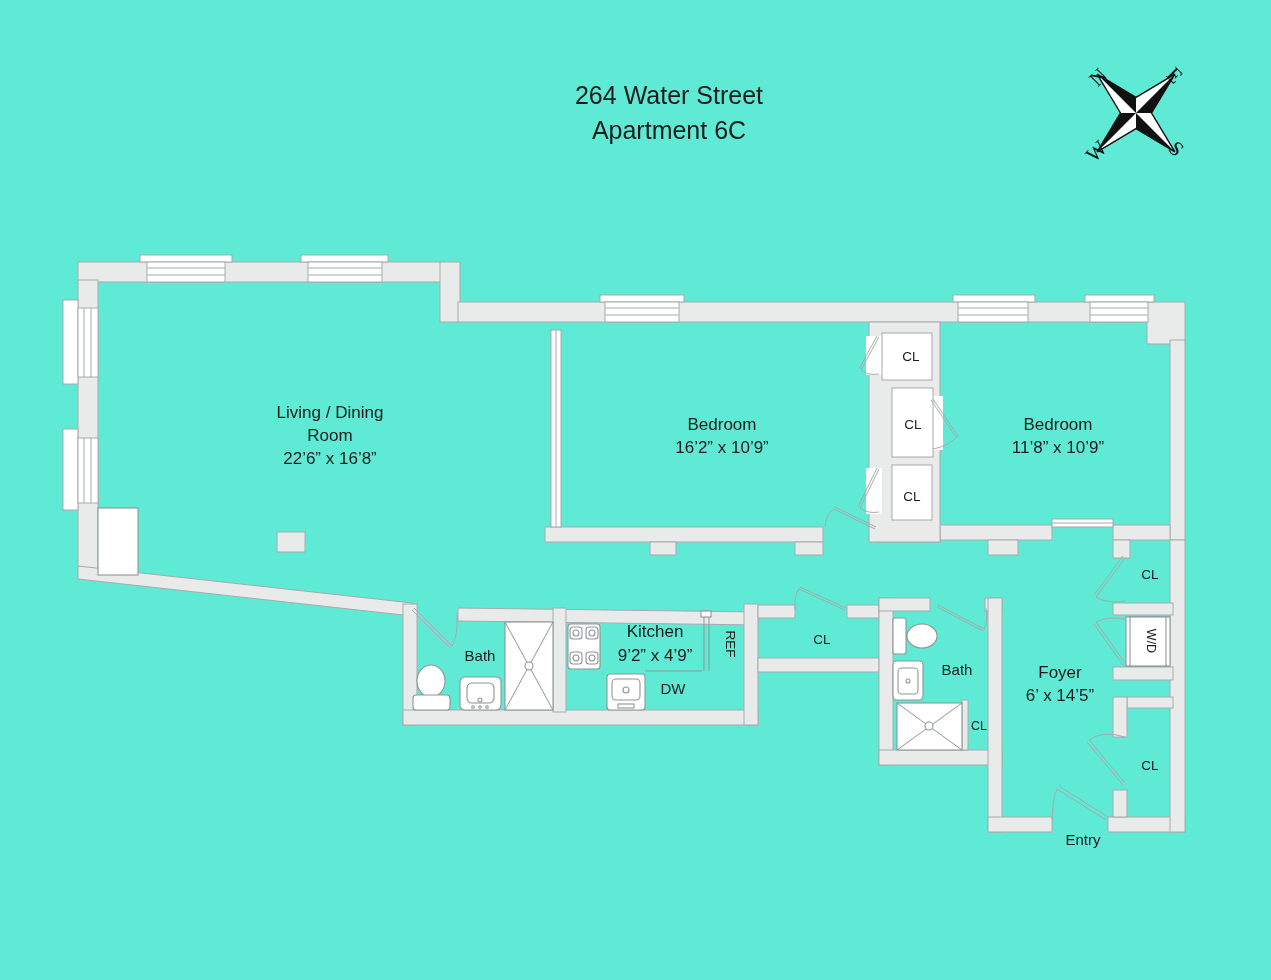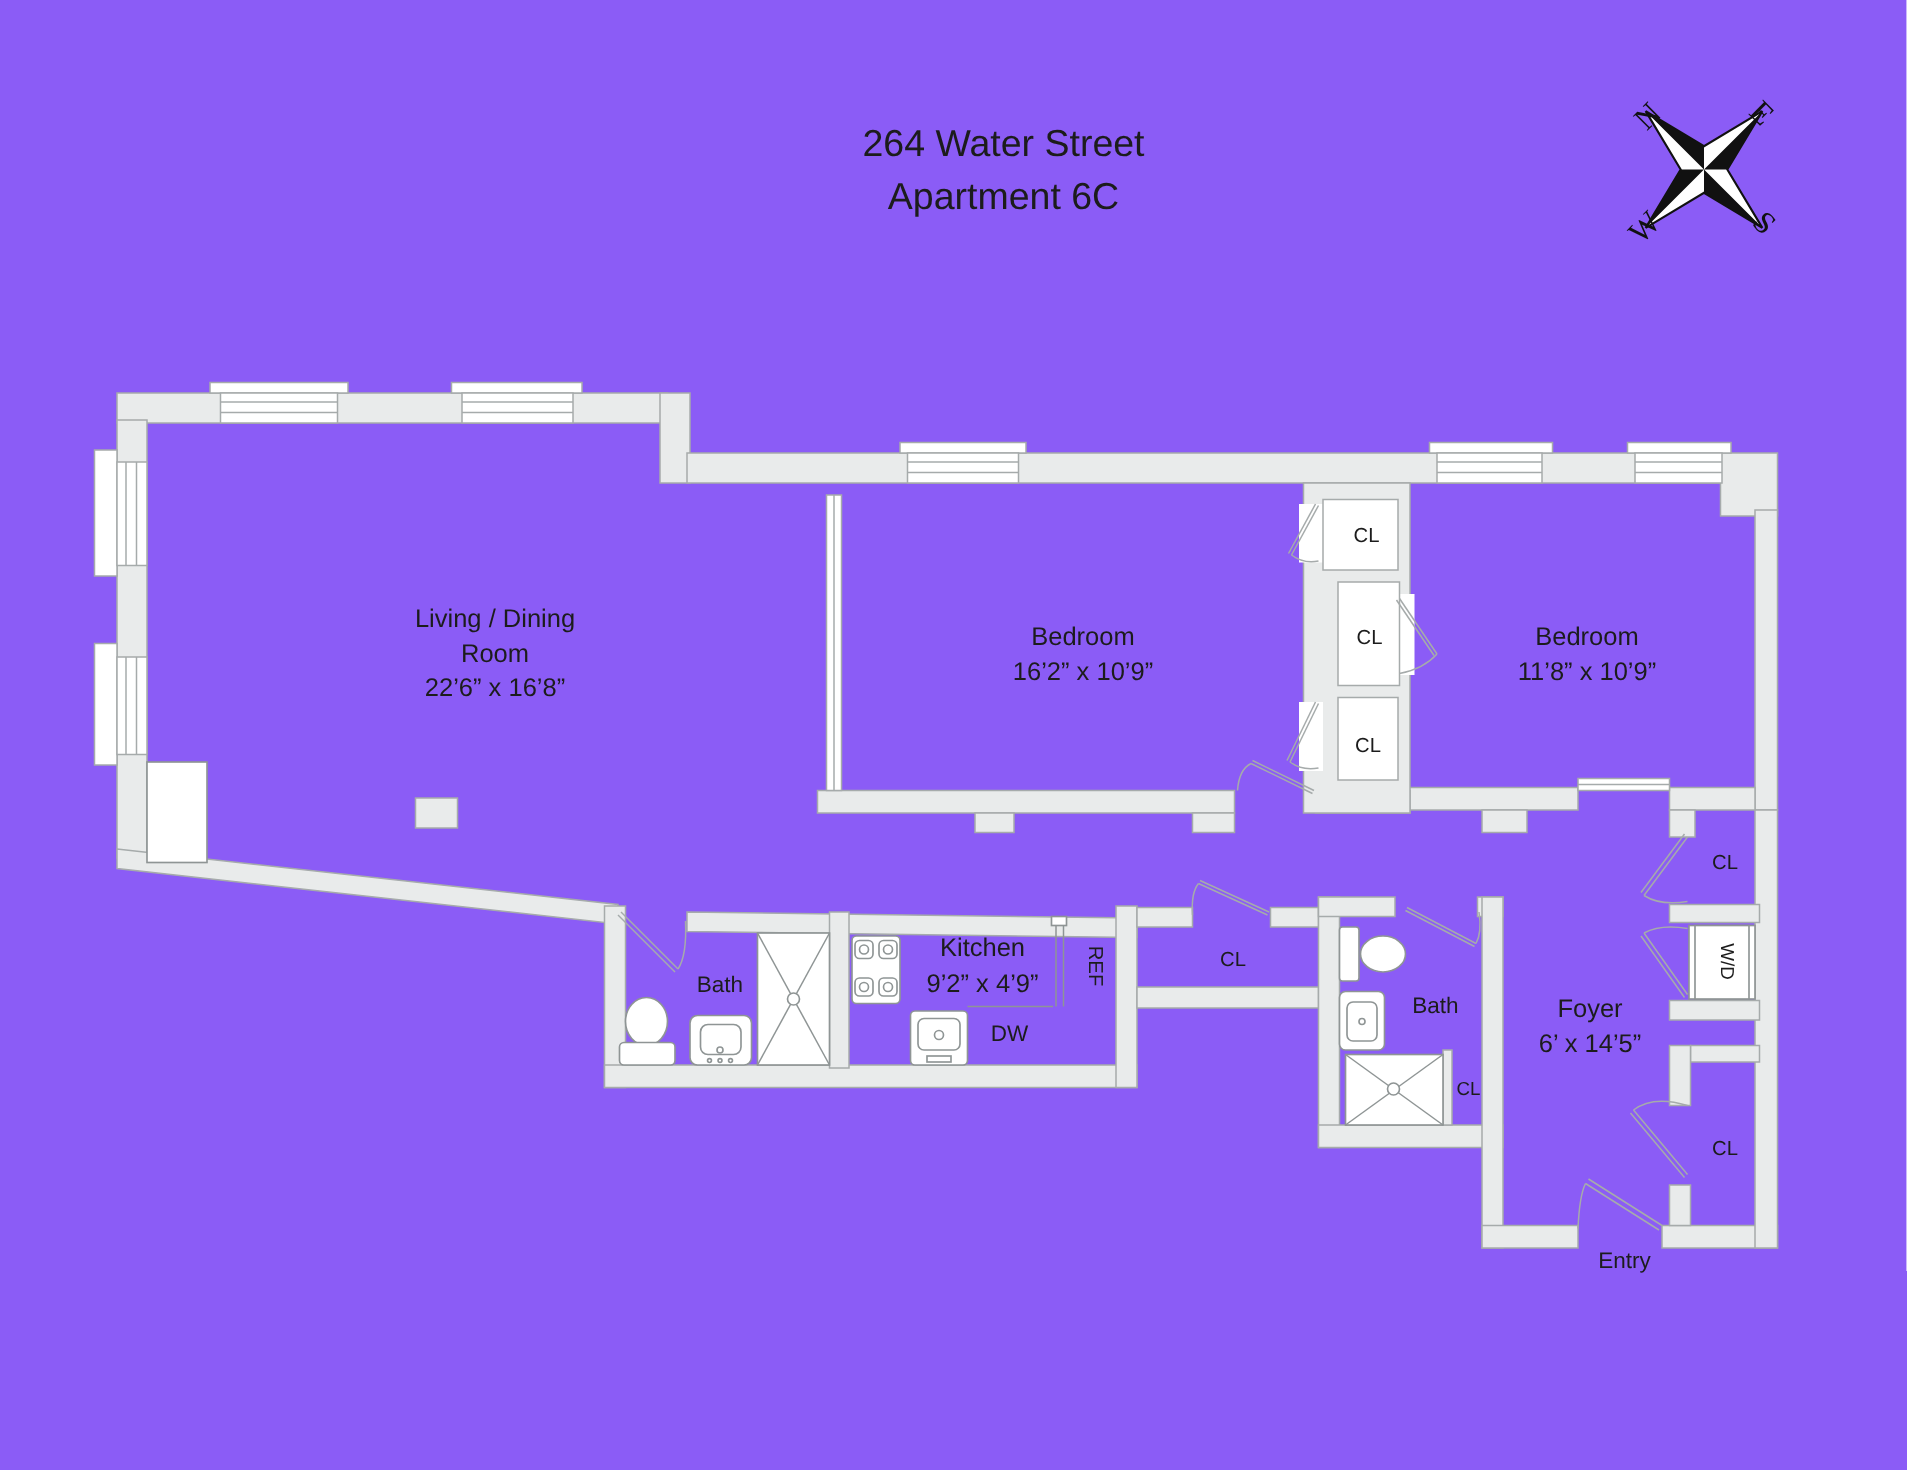--- a/index.html
+++ b/index.html
@@ -1,16 +1,16 @@
 <!DOCTYPE html>
 <html style="--wall-fill: #e9ebeb; --wall-stroke: #a6abab; --fixture-stroke: #8f9595; --text-color: #1c1c1c;"><head>
 <meta charset="utf-8">
 <style>
   html,body{margin:0;padding:0;background:#fff;}
-  #stage{position:relative;width:1271px;height:980px;background:#8b5cf6;overflow:hidden;
+  #stage{position:relative;width:1271px;height:980px;background:#5eead4;overflow:hidden;
          font-family:"Liberation Sans",sans-serif;}
   svg{position:absolute;left:0;top:0;}
   .wall{fill:var(--wall-fill,#e9ebeb);stroke:var(--wall-stroke,#a6abab);stroke-width:1;}
   .win{fill:#ffffff;stroke:var(--wall-stroke,#a6abab);stroke-width:1;}
   .winline{stroke:var(--wall-stroke,#a6abab);stroke-width:1;}
   .cut{fill:#ffffff;stroke:#ffffff;stroke-width:0;}
   .cl-int{fill:#ffffff;stroke:var(--wall-stroke,#a6abab);stroke-width:1;}
   .fix{fill:#ffffff;stroke:var(--fixture-stroke,#8f9595);stroke-width:1.1;}
   .fixline{stroke:var(--fixture-stroke,#8f9595);stroke-width:1;fill:none;}
   .leaf{stroke:var(--wall-stroke,#9aa0a0);stroke-width:1;}

